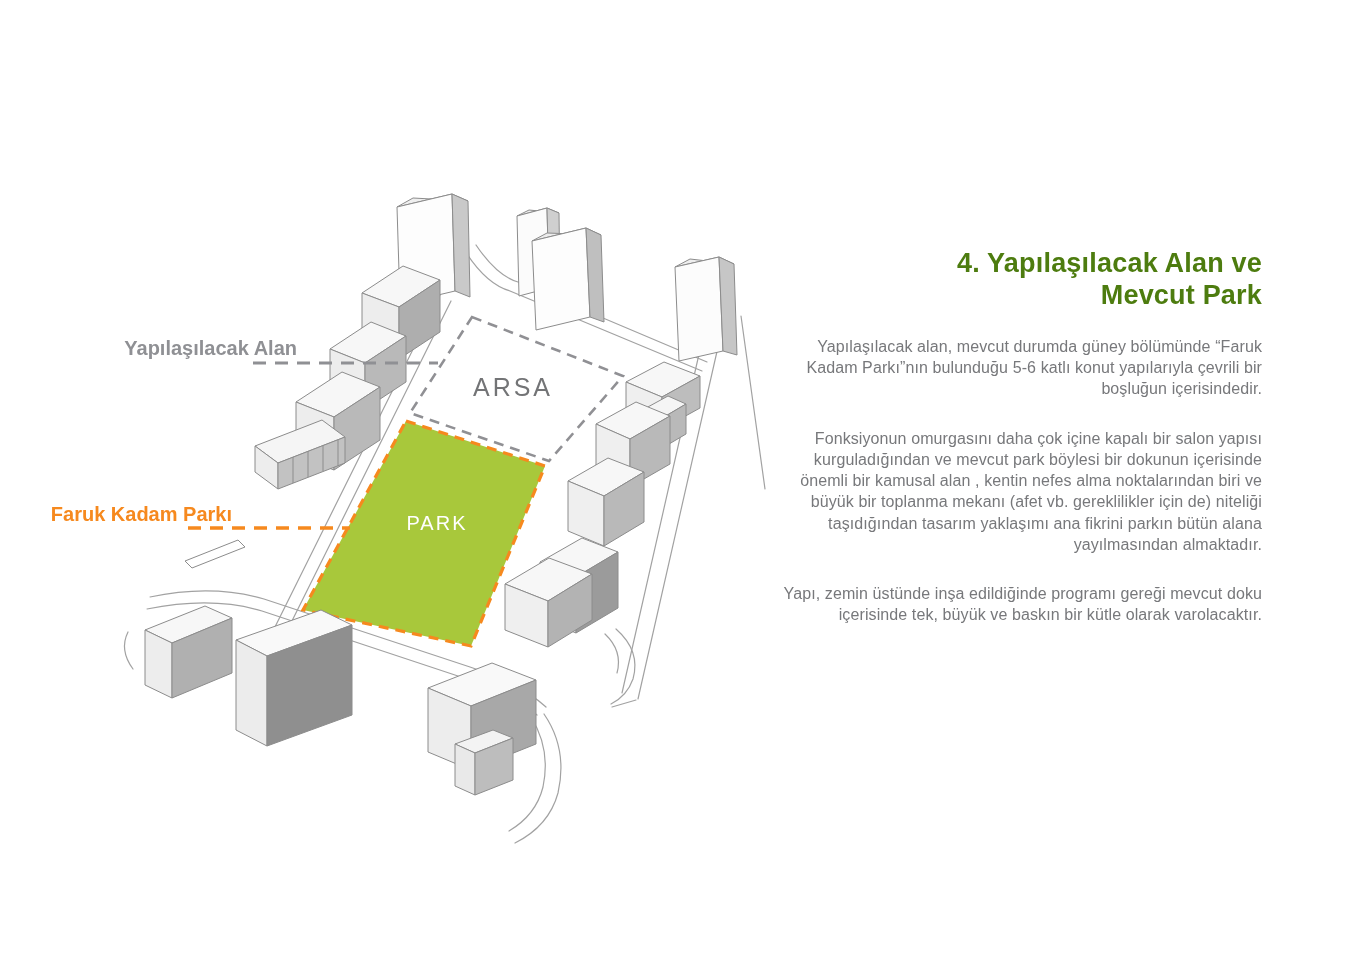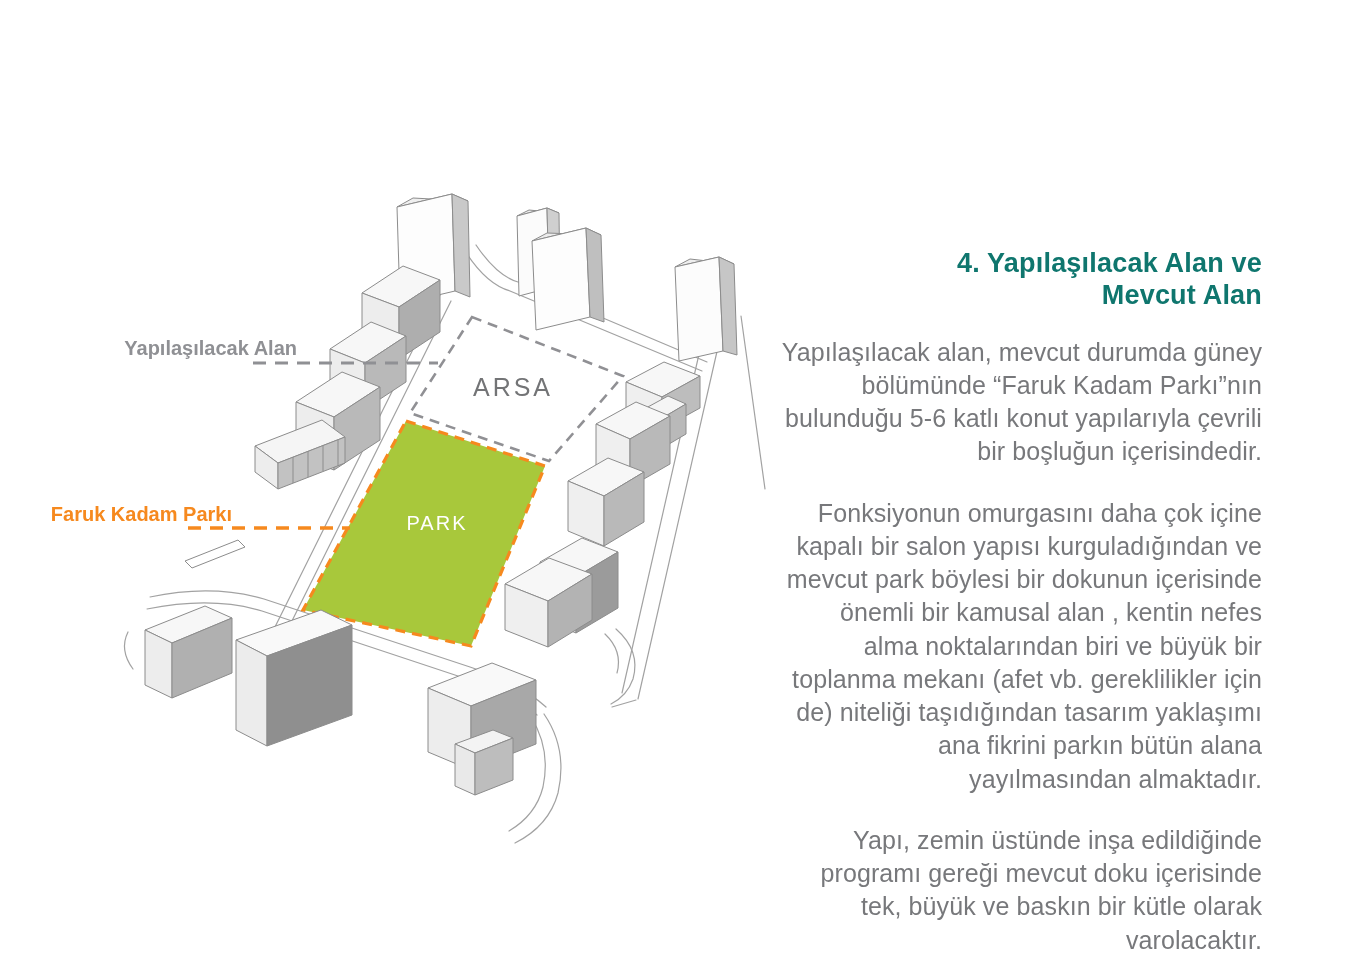--- a/index.html
+++ b/index.html
@@ -18,26 +18,26 @@
     top:248px;
     right:90px;
     width:482px;
     text-align:right;
   }
   .article h1{
     margin:0 0 24px 0;
     font-size:27px;
     line-height:1.18;
     font-weight:bold;
-    color:#0f766e;
+    color:#4d7c0f;
     letter-spacing:0.2px;
   }
   .article p{
     margin:12px 0 28px 0;
-    font-size:25px;
+    font-size:16px;
     line-height:1.33;
     color:#77787b;
     letter-spacing:0.1px;
   }
   .svg-label-gray{
     font-weight:bold;
     font-size:20px;
   }
   .svg-label-orange{
     font-weight:bold;
@@ -189,20 +189,20 @@
       <text class="svg-label-gray" x="297" y="355" text-anchor="end" fill="#8f9094">Yapılaşılacak Alan</text>
 
       <path d="M188,528 L350,528" fill="none" stroke-width="3.4" stroke-dasharray="13 9" stroke="#f6891e"></path>
       <text class="svg-label-orange" x="232" y="521" text-anchor="end" fill="#f6891e">Faruk Kadam Parkı</text>
     </g>
   </svg>
 
   <div class="article">
     <h1>
       <span>4. Yapılaşılacak Alan ve</span><br>
-      <span>Mevcut Alan</span>
+      <span>Mevcut Park</span>
     </h1>
     <p>Yapılaşılacak alan, mevcut durumda güney bölümünde “Faruk Kadam Parkı”nın bulunduğu 5-6 katlı konut yapılarıyla çevrili bir boşluğun içerisindedir.</p>
     <p>Fonksiyonun omurgasını daha çok içine kapalı bir salon yapısı kurguladığından ve mevcut park böylesi bir dokunun içerisinde önemli bir kamusal alan , kentin nefes alma noktalarından biri ve büyük bir toplanma mekanı (afet vb. gereklilikler için de) niteliği taşıdığından tasarım yaklaşımı ana fikrini parkın bütün alana yayılmasından almaktadır.</p>
     <p>Yapı, zemin üstünde inşa edildiğinde programı gereği mevcut doku içerisinde tek, büyük ve baskın bir kütle olarak varolacaktır.</p>
   </div>
 
 </div>
 
 </body></html>

